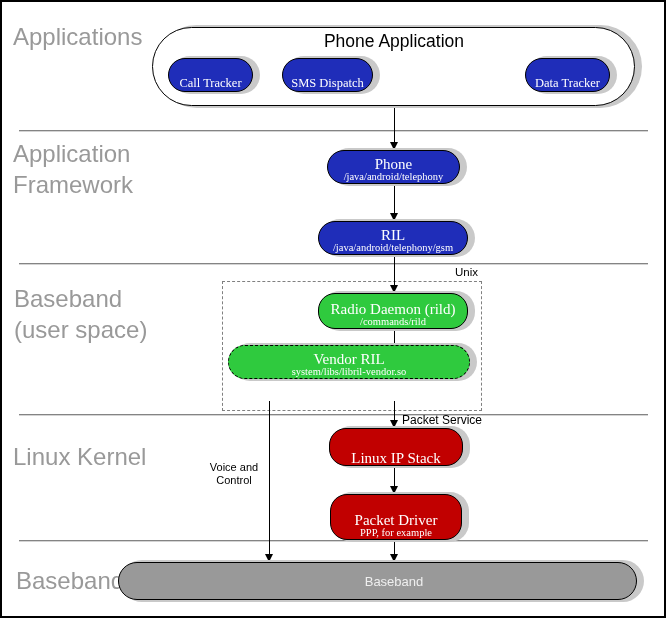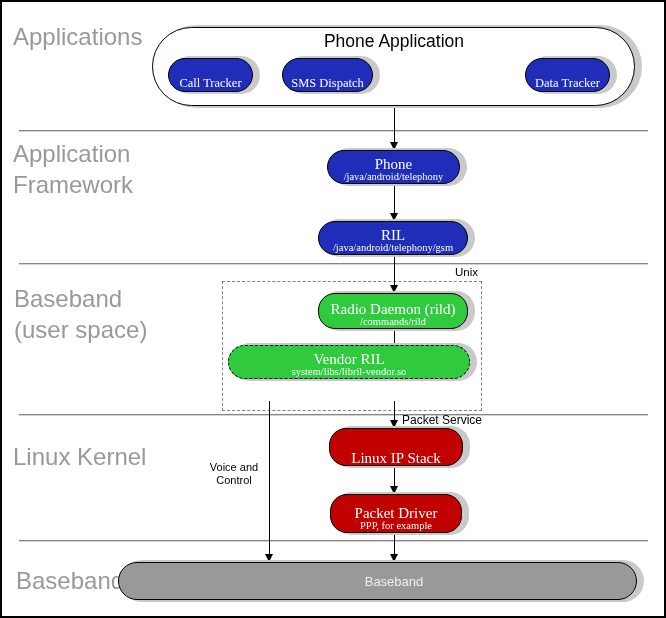--- a/index.html
+++ b/index.html
@@ -53,21 +53,21 @@
   .p-call{left:168px;width:85px}
   .p-sms{left:282px;width:91px}
   .p-service{left:395px;width:108px}
   .p-data{left:525px;width:85px}
 
   .p-phone{left:327px;top:150px;width:133px;height:34px}
   .p-ril{left:318px;top:221px;width:150px;height:34px}
   .p-radio{left:318px;top:293px;width:150px;height:36px}
   .p-vendor{left:228px;top:345px;width:242px;height:34px;border:1.5px dashed #000;}
   .p-ipstack{left:329px;top:428px;width:134px;height:38px}
-  .p-packet{left:330px;top:494px;width:132px;height:39px}
+  .p-packet{left:330px;top:494px;width:132px;height:46px}
 
   .unix-box{position:absolute;left:222px;top:281px;width:258px;height:128px;
     border:1px dashed #808080;z-index:2;}
   .unix-label{position:absolute;left:430px;top:266px;width:48px;text-align:right;
     font-size:11.5px;color:#000;z-index:4;}
 
   .baseband-bar{
     position:absolute;left:118px;top:562px;width:519px;height:38px;box-sizing:border-box;
     background:var(--baseband_node,#999);border:1px solid #000;border-radius:19px;
     box-shadow:5px 0 0 2px var(--shadow,#c9c9c9);z-index:10;

